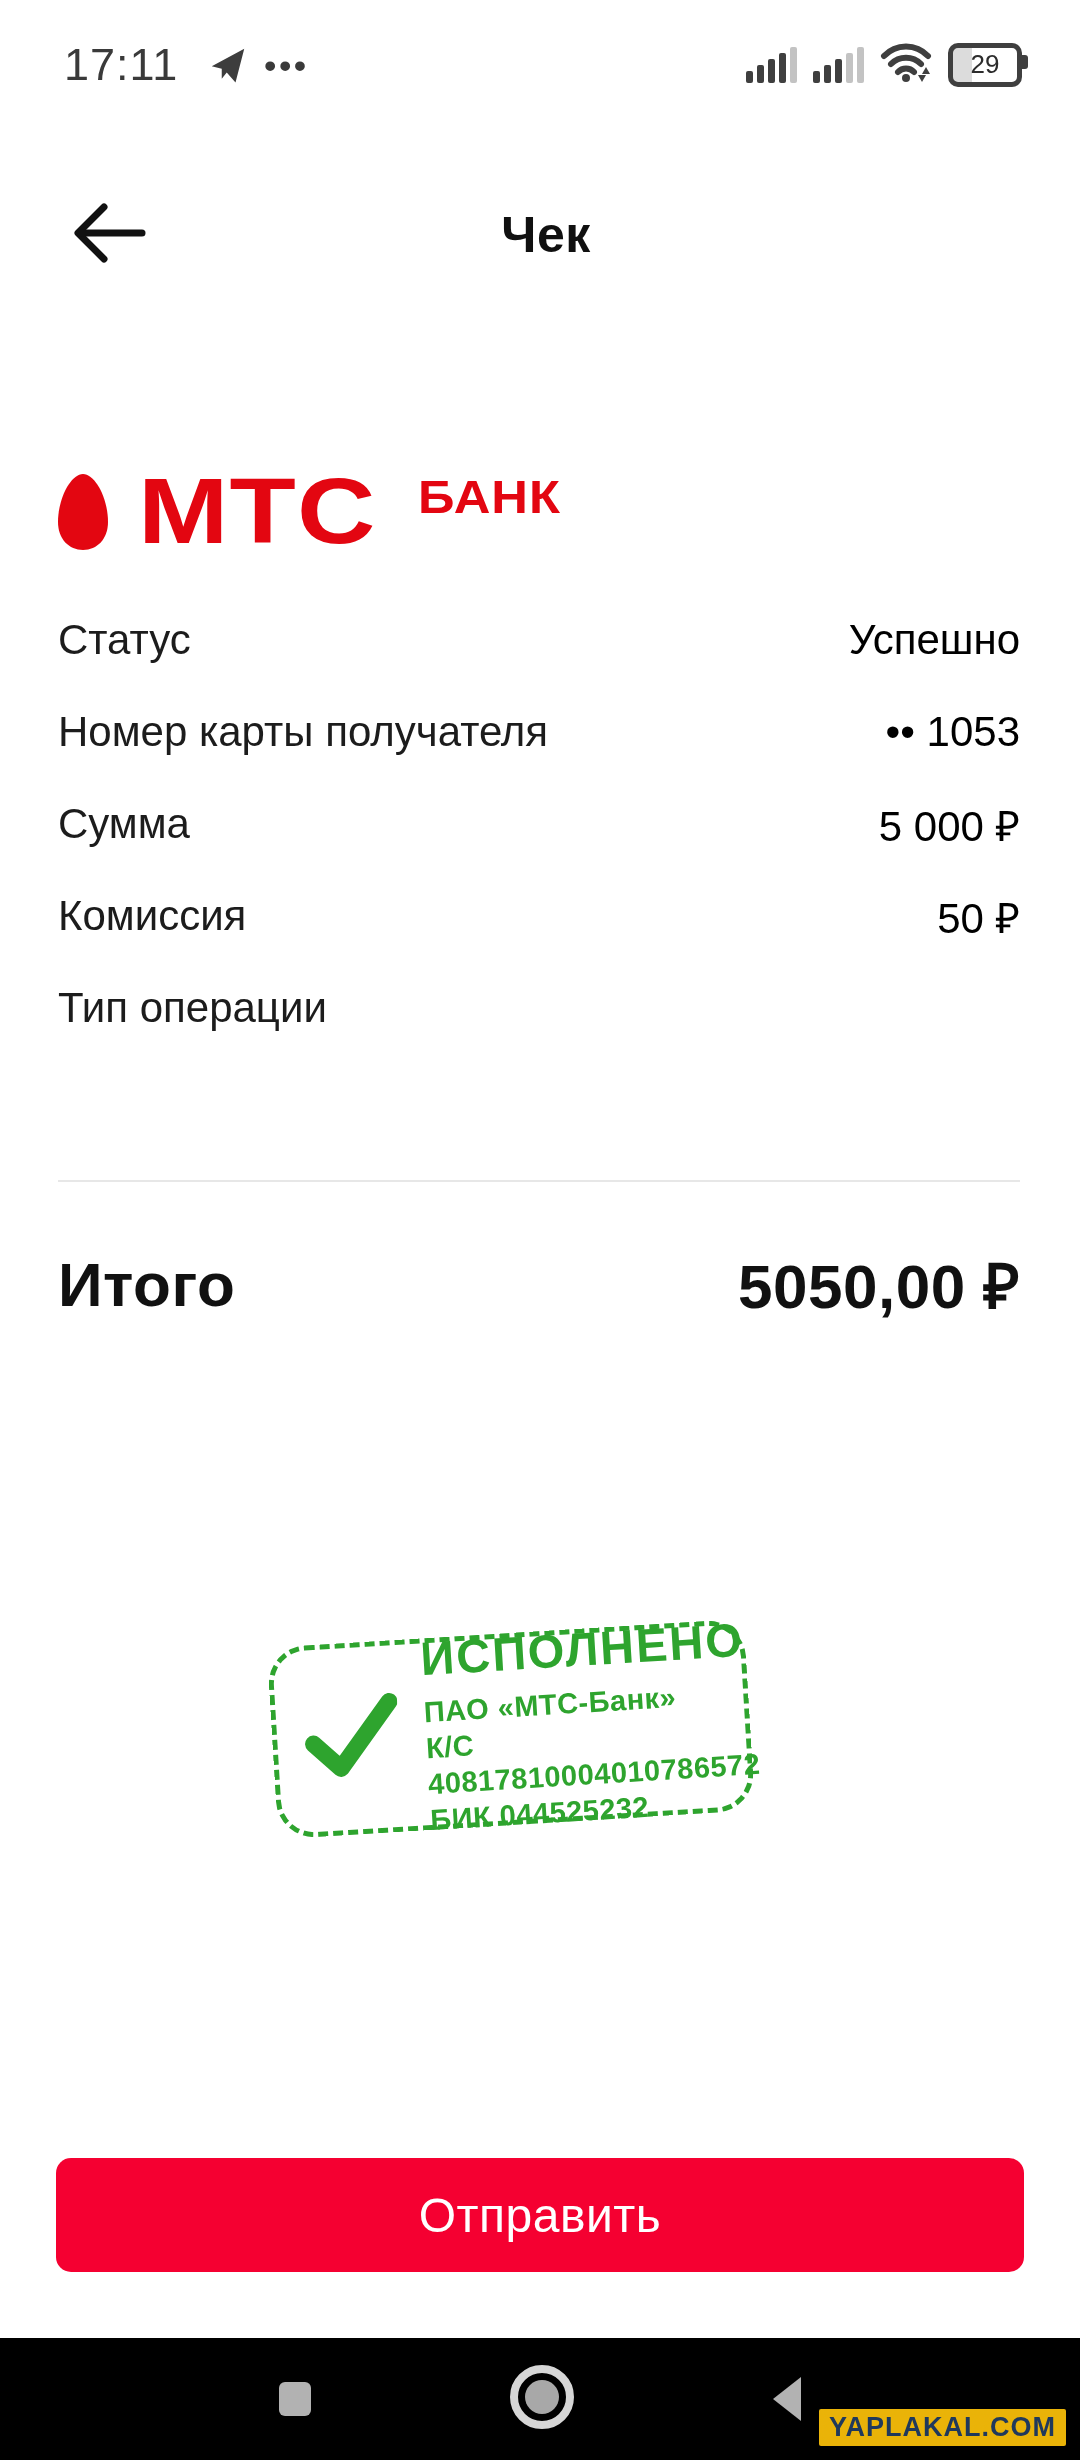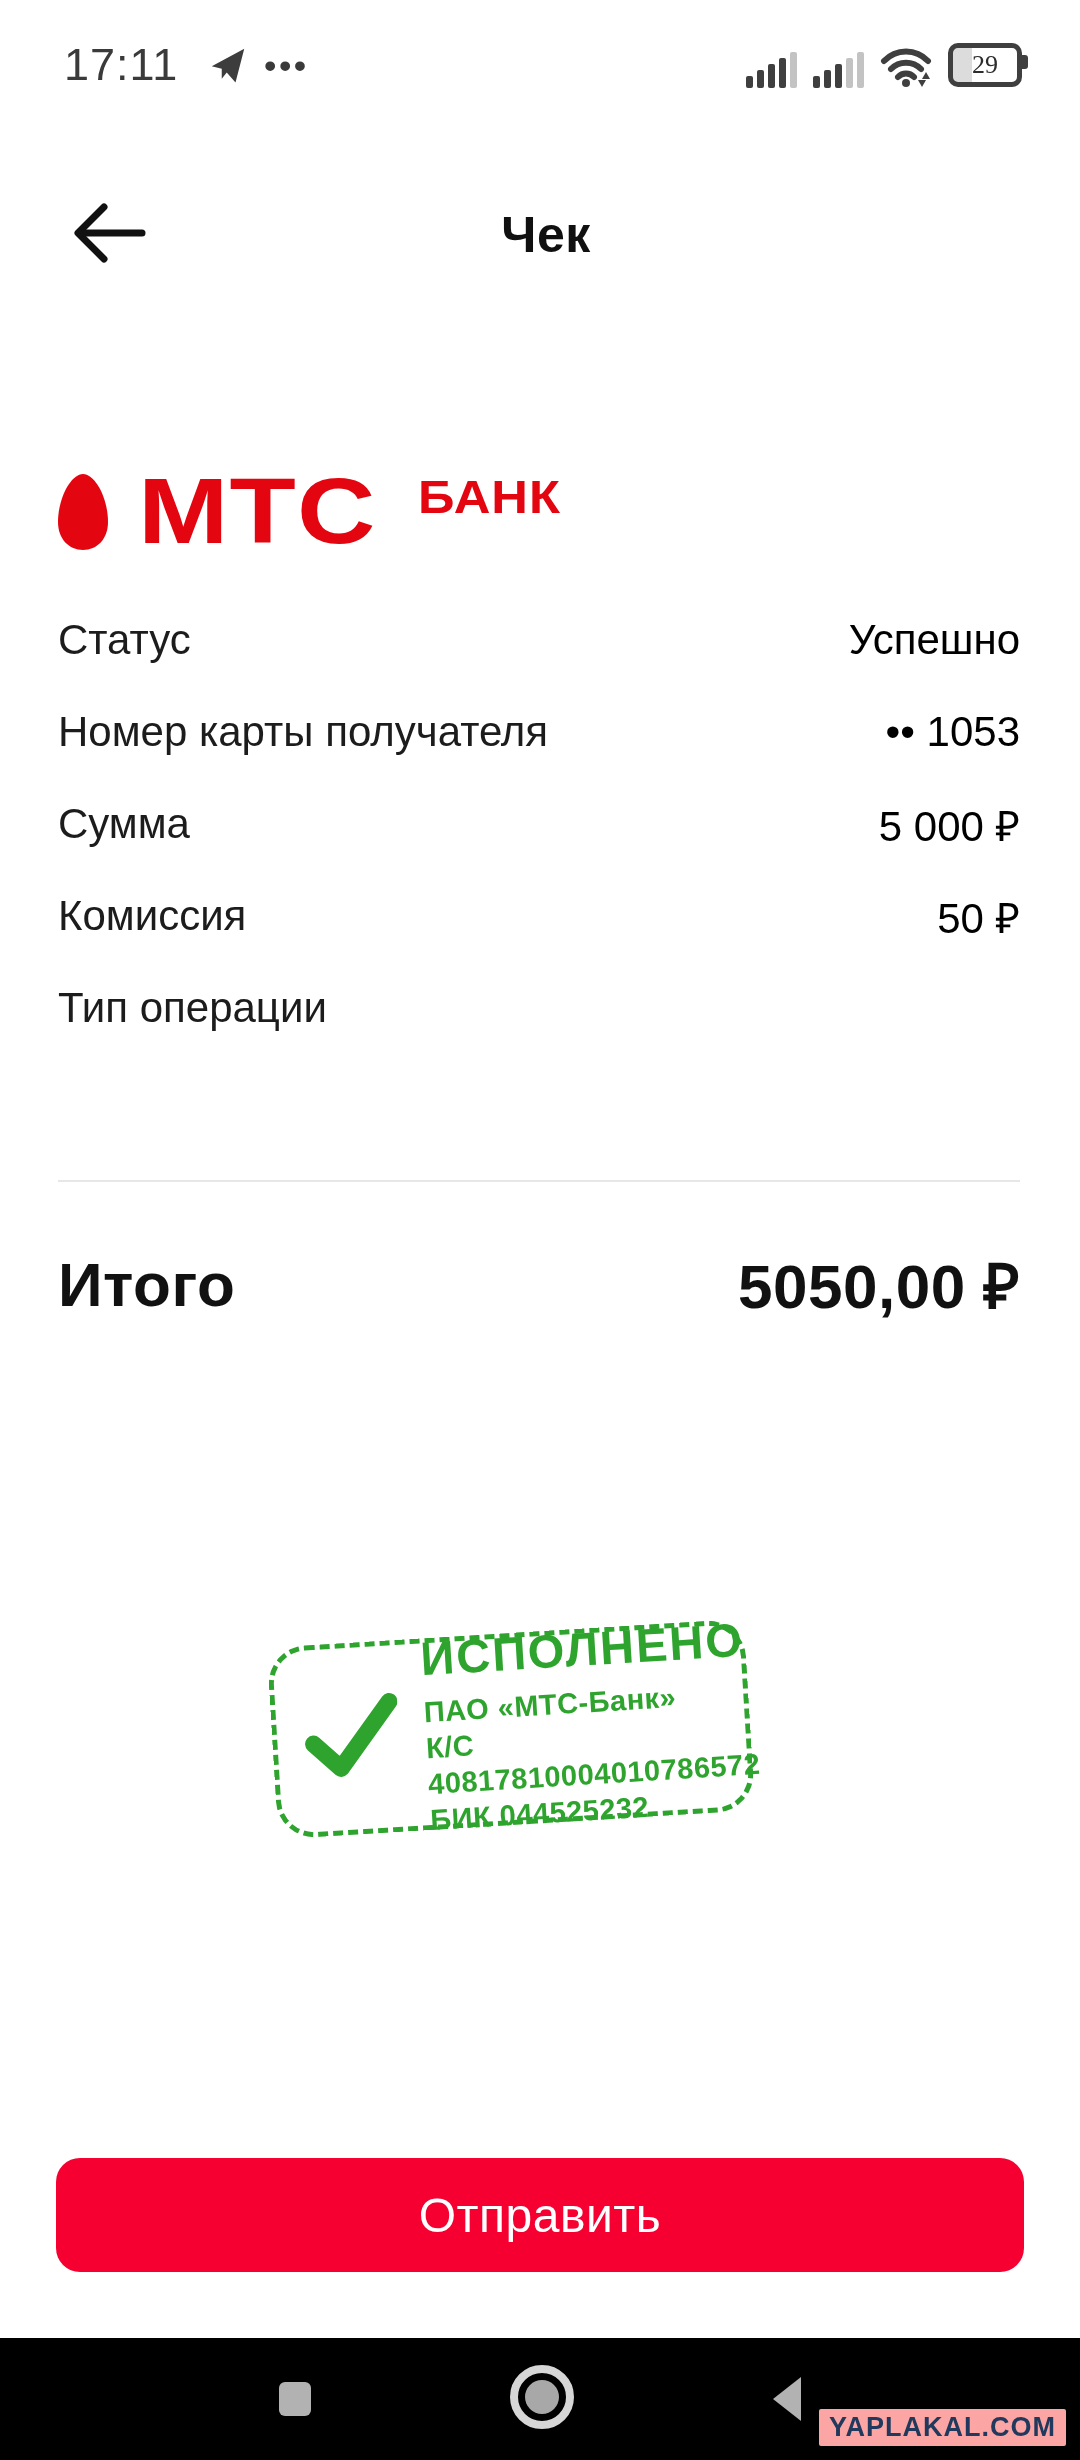--- a/index.html
+++ b/index.html
@@ -9,21 +9,21 @@
     -webkit-font-smoothing:antialiased;
   }
   
   .status-bar{
     position:absolute;top:30px;left:0;right:0;height:70px;
     display:flex;align-items:center;padding:0 58px;color:#3d3d3d;
   }
   .sb-time{font-size:45px;font-weight:400;letter-spacing:1px;color:#3a3a3a;margin-left:6px;}
   .sb-plane{margin-left:30px;display:flex;align-items:center;}
   .sb-dots{margin-left:16px;font-size:34px;letter-spacing:3px;color:#3a3a3a;font-weight:700;line-height:70px;}
-  .sb-right{margin-left:auto;display:flex;align-items:flex-end;gap:16px;font-family:Liberation Serif, serif;}
+  .sb-right{margin-left:auto;display:flex;align-items:center;gap:16px;}
   .sig{display:flex;align-items:flex-end;gap:4px;height:36px;}
   .sig i{display:block;width:7px;border-radius:2px;background:#3f3f3f;}
   .sig i.dim{background:#c3c3c3;}
   .wifi-wrap{display:flex;align-items:flex-end;height:36px;}
   .battery{
     position:relative;width:64px;height:34px;border:5px solid #3f3f3f;border-radius:10px;
     display:flex;align-items:center;justify-content:center;background:linear-gradient(to right,#dcdcdc 30%,#ffffff 30%);
     margin-bottom:1px;
   }
   .battery .pct{font-size:26px;color:#2c2c2c;font-weight:400;}
@@ -56,33 +56,33 @@
     border:5px dashed #2ea42e;border-radius:38px;
     transform:rotate(-3.5deg);
     display:flex;align-items:center;padding:0 10px 0 26px;box-sizing:border-box;color:#2ea42e;
   }
   .stamp-check{flex:0 0 auto;margin-right:26px;}
   .stamp-text{display:flex;flex-direction:column;}
   .stamp-title{font-size:47px;font-weight:800;letter-spacing:2px;margin-bottom:8px;}
   .stamp-line{font-size:29px;font-weight:700;line-height:36px;letter-spacing:0.5px;}
   
   .send-button{
-    position:absolute;left:56px;top:2158px;width:968px;height:114px;border:none;border-radius:24px;
+    position:absolute;left:56px;top:2158px;width:968px;height:114px;border:none;border-radius:15px;
     background:#F50031;color:#ffffff;font-size:48px;font-weight:500;font-family:"Liberation Sans",sans-serif;
     display:flex;align-items:center;justify-content:center;cursor:pointer;letter-spacing:0.5px;
   }
   
   .nav-bar{
     position:absolute;left:0;right:0;bottom:0;height:122px;background:#000000;
     display:flex;align-items:center;justify-content:center;gap:196px;
   }
   .nav-recents{width:32px;height:34px;background:#b2b2b2;border-radius:6px;}
   .nav-back{width:0;height:0;border-top:22px solid transparent;border-bottom:22px solid transparent;border-right:28px solid #b2b2b2;}
   .watermark{
-    position:absolute;right:14px;bottom:14px;background:#fca5a5;color:#20395c;
+    position:absolute;right:14px;bottom:14px;background:#eab308;color:#20395c;
     font-size:27px;font-weight:700;letter-spacing:1px;padding:3px 10px;border-radius:2px;
   }
 </style>
 </head>
 <body>
 
 <div class="status-bar">
   <span class="sb-time">17:11</span>
   <span class="sb-plane">
     <svg width="40" height="40" viewBox="0 0 32 32">

